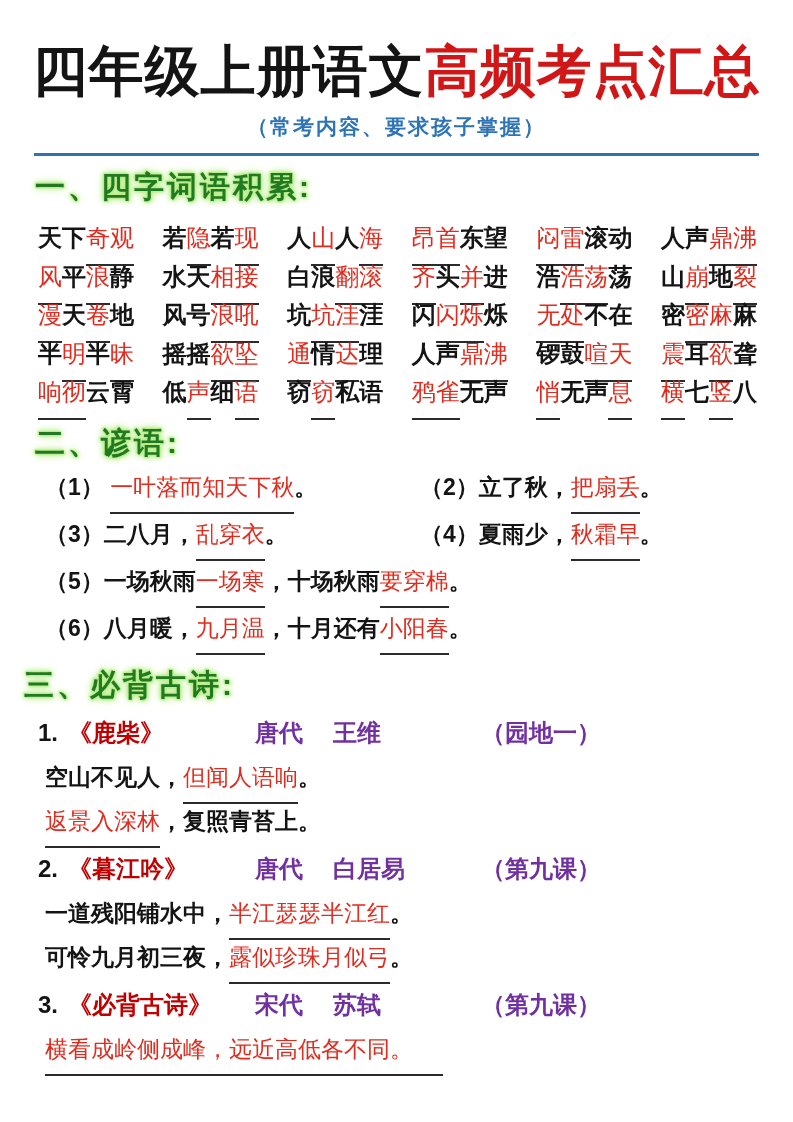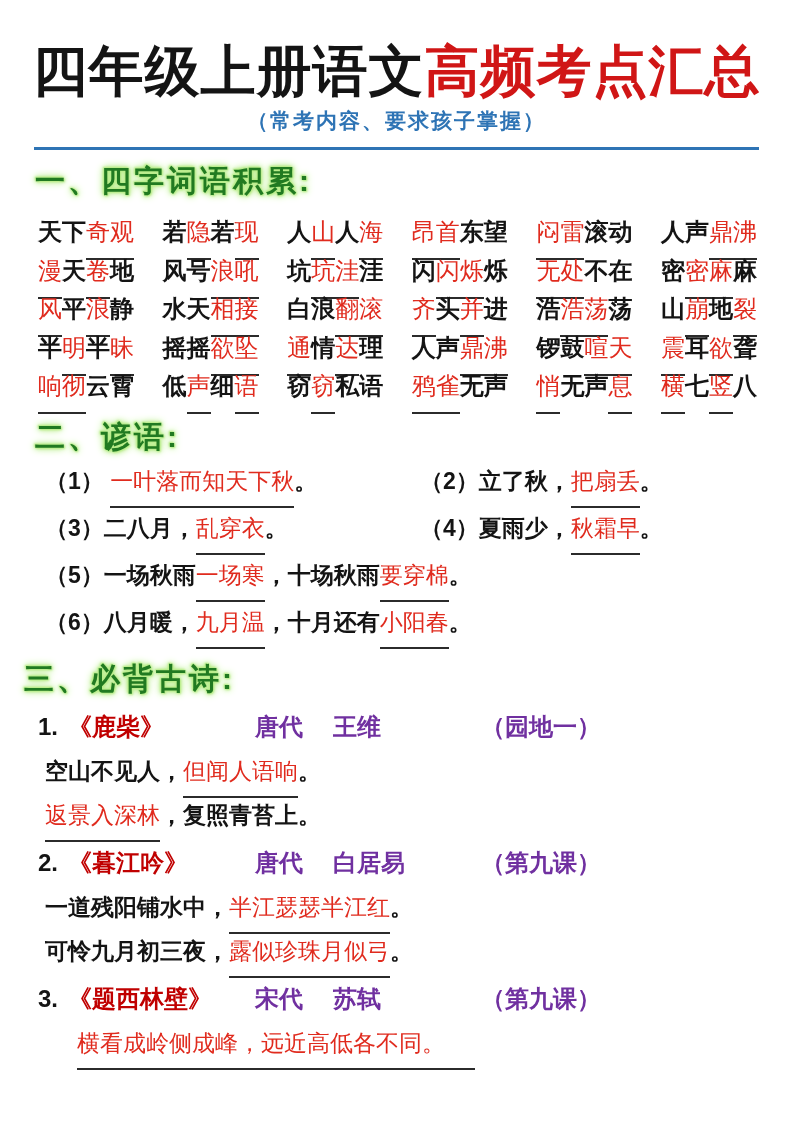--- a/index.html
+++ b/index.html
@@ -12,40 +12,40 @@
   body{
     width:793px;height:1122px;background:#ffffff;overflow:hidden;
     font-family:"Liberation Sans",sans-serif;color:var(--ink);
   }
   .doc-title{
     margin-top:40px;text-align:center;font-size:55px;font-weight:700;
     letter-spacing:1px;line-height:1.15;white-space:nowrap;
   }
   .doc-title .t-red{color:var(--title-red);}
   .subtitle{
-    margin-top:4px;text-align:center;font-size:21px;color:var(--blue);
+    margin-top:10px;text-align:center;font-size:21px;color:var(--blue);
     font-family:"Liberation Serif","DejaVu Serif",serif;font-weight:600;letter-spacing:2px;
   }
   .rule{margin:12px 34px 0 34px;border:none;border-top:3px solid var(--blue);}
   .sec-heading{
     margin:14px 0 0 35px;font-size:30px;font-weight:700;line-height:1.1;
     color:var(--green);letter-spacing:3px;
     text-shadow:0 0 2px var(--green-glow),0 0 4px var(--green-glow),
                 0 0 7px var(--green-glow),1px 1px 2px var(--green-glow),
                -1px -1px 2px var(--green-glow),0 0 10px var(--green-glow);
   }
   .sec-heading.s3{margin-top:24px;margin-left:24px;}
   
   .word-grid{margin:16px 36px 0 38px;}
   .word-row{display:flex;justify-content:space-between;font-size:24px;font-weight:700;line-height:38.5px;white-space:nowrap;}
   .word{display:inline-block;}
   .blk{color:var(--ink);}
   .red{color:var(--word-red);font-family:"DejaVu Serif","Liberation Serif",serif;font-weight:400;}
   .u{border-bottom:2px solid var(--underline);padding-bottom:12px;}
-  .u-ext{padding-right:30px;margin-left:32px;}
+  .u-ext{padding-right:30px;}
   
   .proverbs{margin:12px 0 0 45px;font-size:23px;font-weight:700;}
   .prov-row{margin-top:15px;line-height:32px;display:flex;white-space:nowrap;}
   .prov-row:first-child{margin-top:12px;}
   .prov-first{flex:0 0 375px;}
   
   .poems{margin-top:16px;}
   .poem{margin-top:16px;}
   .poem:first-child{margin-top:16px;}
   .poem-header{display:flex;margin-left:38px;font-size:24px;font-weight:700;line-height:32px;white-space:nowrap;}
@@ -72,34 +72,34 @@
 <div class="word-grid">
     <div class="word-row">
       <span class="word"><span class="blk">天下</span><span class="red u">奇观</span></span>
       <span class="word"><span class="blk">若</span><span class="red u">隐</span><span class="blk">若</span><span class="red u">现</span></span>
       <span class="word"><span class="blk">人</span><span class="red u">山</span><span class="blk">人</span><span class="red u">海</span></span>
       <span class="word"><span class="red u">昂首</span><span class="blk">东望</span></span>
       <span class="word"><span class="red u">闷雷</span><span class="blk">滚动</span></span>
       <span class="word"><span class="blk">人声</span><span class="red u">鼎沸</span></span>
     </div>
     <div class="word-row">
+      <span class="word"><span class="red u">风</span><span class="blk">平</span><span class="red u">浪</span><span class="blk">静</span></span>
+      <span class="word"><span class="blk">水天</span><span class="red u">相接</span></span>
+      <span class="word"><span class="blk">白浪</span><span class="red u">翻滚</span></span>
+      <span class="word"><span class="red u">齐</span><span class="blk">头</span><span class="red u">并</span><span class="blk">进</span></span>
+      <span class="word"><span class="blk">浩</span><span class="red u">浩荡</span><span class="blk">荡</span></span>
+      <span class="word"><span class="blk">山</span><span class="red u">崩</span><span class="blk">地</span><span class="red u">裂</span></span>
+    </div>
+    <div class="word-row">
       <span class="word"><span class="red u">漫</span><span class="blk">天</span><span class="red u">卷</span><span class="blk">地</span></span>
       <span class="word"><span class="blk">风号</span><span class="red u">浪吼</span></span>
       <span class="word"><span class="blk">坑</span><span class="red u">坑洼</span><span class="blk">洼</span></span>
       <span class="word"><span class="blk">闪</span><span class="red u">闪烁</span><span class="blk">烁</span></span>
       <span class="word"><span class="red u">无处</span><span class="blk">不在</span></span>
       <span class="word"><span class="blk">密</span><span class="red u">密麻</span><span class="blk">麻</span></span>
-    </div>
-    <div class="word-row">
-      <span class="word"><span class="red u">风</span><span class="blk">平</span><span class="red u">浪</span><span class="blk">静</span></span>
-      <span class="word"><span class="blk">水天</span><span class="red u">相接</span></span>
-      <span class="word"><span class="blk">白浪</span><span class="red u">翻滚</span></span>
-      <span class="word"><span class="red u">齐</span><span class="blk">头</span><span class="red u">并</span><span class="blk">进</span></span>
-      <span class="word"><span class="blk">浩</span><span class="red u">浩荡</span><span class="blk">荡</span></span>
-      <span class="word"><span class="blk">山</span><span class="red u">崩</span><span class="blk">地</span><span class="red u">裂</span></span>
     </div>
     <div class="word-row">
       <span class="word"><span class="blk">半</span><span class="red u">明</span><span class="blk">半</span><span class="red u">昧</span></span>
       <span class="word"><span class="blk">摇摇</span><span class="red u">欲坠</span></span>
       <span class="word"><span class="red u">通</span><span class="blk">情</span><span class="red u">达</span><span class="blk">理</span></span>
       <span class="word"><span class="blk">人声</span><span class="red u">鼎沸</span></span>
       <span class="word"><span class="blk">锣鼓</span><span class="red u">喧天</span></span>
       <span class="word"><span class="red u">震</span><span class="blk">耳</span><span class="red u">欲</span><span class="blk">聋</span></span>
     </div>
     <div class="word-row">
@@ -152,20 +152,20 @@
         <span class="poem-dynasty">唐代</span>
         <span class="poem-author">白居易</span>
         <span class="poem-note">（第九课）</span>
       </div>
       <div class="poem-line"><span class="blk">一道残阳铺水中，</span><span class="red u">半江瑟瑟半江红</span><span class="blk">。</span></div>
       <div class="poem-line"><span class="blk">可怜九月初三夜，</span><span class="red u">露似珍珠月似弓</span><span class="blk">。</span></div>
     </div>
     <div class="poem">
       <div class="poem-header">
         <span class="poem-num">3.</span>
-        <span class="poem-title">《题西林壁》</span>
+        <span class="poem-title">《必背古诗》</span>
         <span class="poem-dynasty">宋代</span>
         <span class="poem-author">苏轼</span>
         <span class="poem-note">（第九课）</span>
       </div>
       <div class="poem-line"><span class="red u u-ext">横看成岭侧成峰，远近高低各不同。</span></div>
     </div>
   </div>
 
 </body></html>

